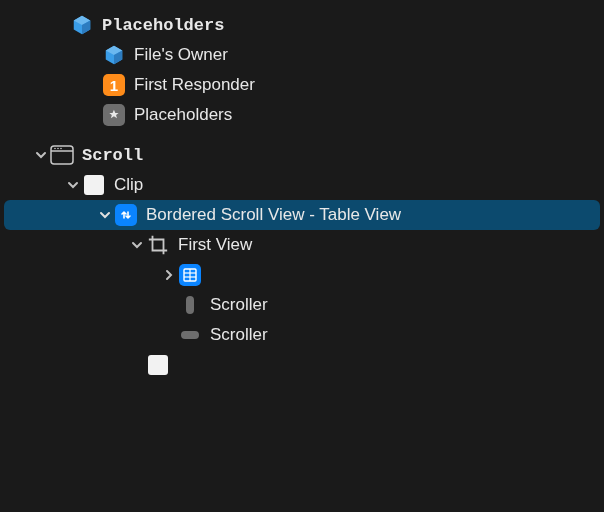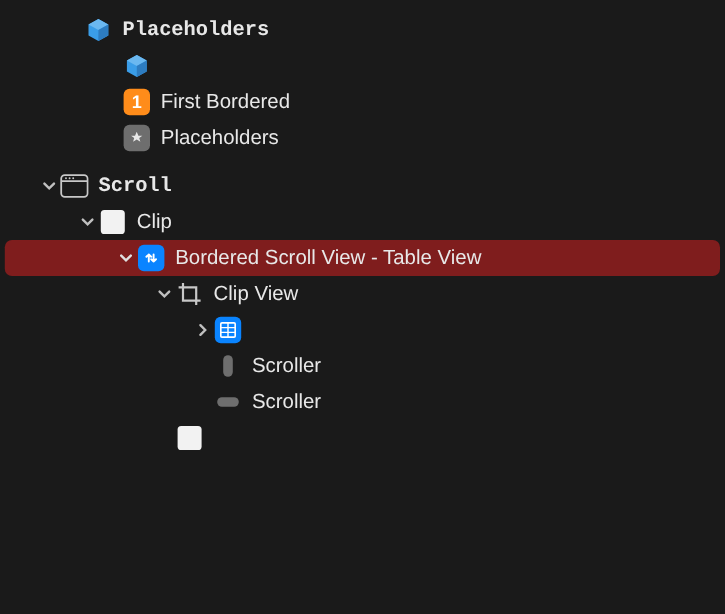--- a/index.html
+++ b/index.html
@@ -16,21 +16,21 @@
 .row {
   display: flex;
   align-items: center;
   height: 30px;
   padding-left: 20px;
   user-select: none;
   border-radius: 6px;
   margin: 0 4px;
 }
 .row.selected {
-  background: #7f1d1d;
+  background: #0c4a6e;
 }
 .indent { display: inline-block; }
 .chev {
   width: 18px;
   height: 18px;
   display: inline-flex;
   align-items: center;
   justify-content: center;
   flex-shrink: 0;
   color: #b8b8b8;
@@ -105,29 +105,30 @@
 <div class="row">
   <span class="indent" style="width:60px"></span>
   <span class="chev-spacer"></span>
   <span class="icon">
     <svg width="22" height="22" viewBox="0 0 24 24">
         <path fill="#3a9de8" d="M12 2 3 7v10l9 5 9-5V7z"></path>
         <path fill="#6bb8f0" d="M12 2 3 7l9 5 9-5z"></path>
         <path fill="#2d7cc0" d="M12 12v10l9-5V7z"></path>
       </svg>
   </span>
+  <span class="label">File's Owner</span>
 </div>
 
 <div class="row">
   <span class="indent" style="width:60px"></span>
   <span class="chev-spacer"></span>
   <span class="icon">
     <span class="orange-badge">1</span>
   </span>
-  <span class="label">First Bordered</span>
+  <span class="label">First Responder</span>
 </div>
 
 <div class="row">
   <span class="indent" style="width:60px"></span>
   <span class="chev-spacer"></span>
   <span class="icon">
     <span class="app-badge">
       <svg width="16" height="16" viewBox="0 0 24 24">
           <path fill="#e8e8e8" d="M12 2l3 7h7l-5.5 4 2 7L12 16l-6.5 4 2-7L2 9h7z" transform="scale(0.7) translate(5,4)"></path>
         </svg>
@@ -192,21 +193,21 @@
   <span class="chev">
     <svg width="12" height="12" viewBox="0 0 12 12">
         <path d="M2 4l4 4 4-4" stroke="#c0c0c0" stroke-width="2" fill="none" stroke-linecap="round"></path>
       </svg>
   </span>
   <span class="icon">
     <svg width="22" height="22" viewBox="0 0 24 24">
         <path d="M6 2v16h16M2 6h16v16" stroke="#c8c8c8" stroke-width="2" fill="none"></path>
       </svg>
   </span>
-  <span class="label">Clip View</span>
+  <span class="label">First View</span>
 </div>
 
 <div class="row">
   <span class="indent" style="width:136px"></span>
   <span class="chev">
     <svg width="12" height="12" viewBox="0 0 12 12">
         <path d="M4 2l4 4-4 4" stroke="#c0c0c0" stroke-width="2" fill="none" stroke-linecap="round"></path>
       </svg>
   </span>
   <span class="icon">

